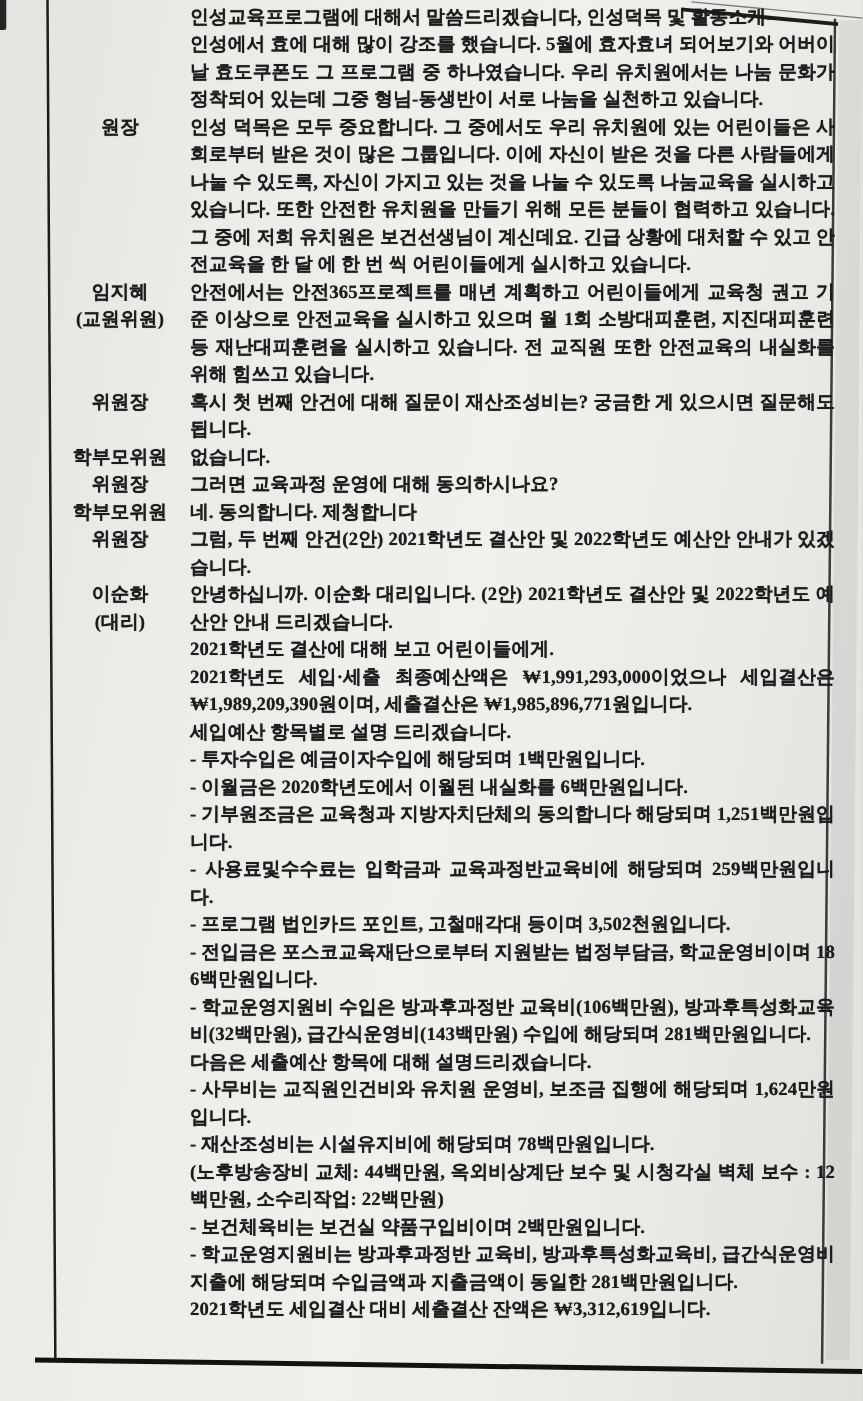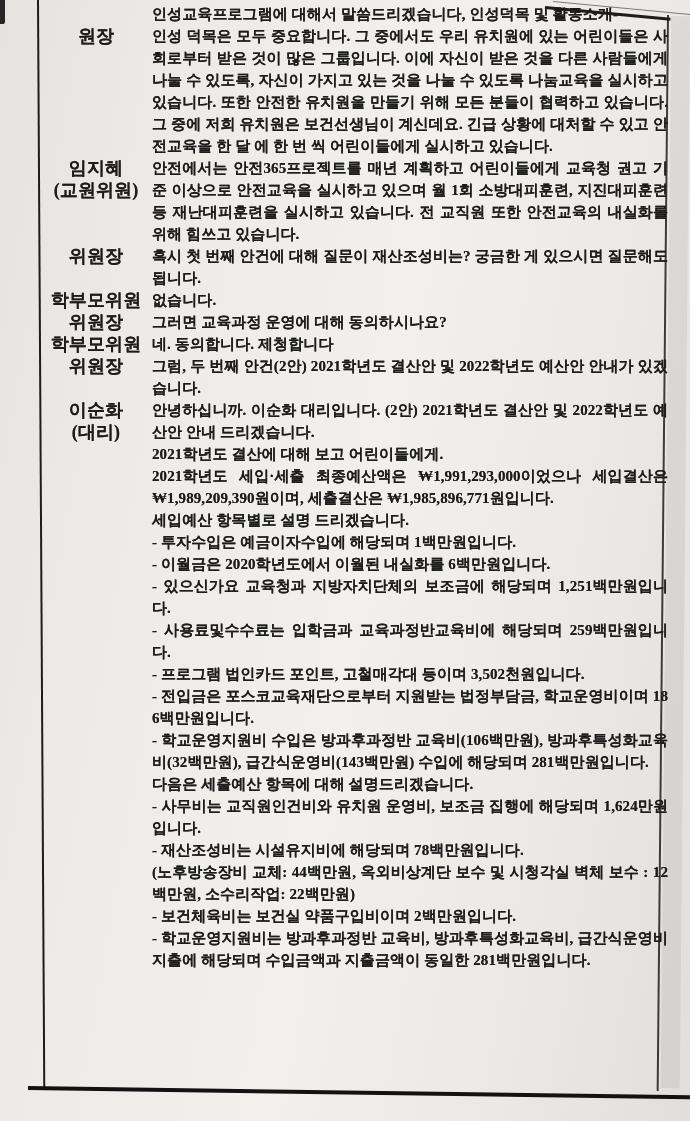--- a/index.html
+++ b/index.html
@@ -23,21 +23,21 @@
   .corner-mark{position:absolute;left:0;top:0;width:5px;height:24px;background:#262626;border-radius:0 0 2px 0;}
   .right-shade{position:absolute;left:671px;top:16px;width:19px;height:1072px;background:rgba(90,88,84,.10);transform:rotate(0.55deg);transform-origin:top left;}
   
   .content{
     position:absolute;left:40px;top:3px;width:634px;
     filter:blur(.28px);
   }
   .row{display:flex;align-items:flex-start;}
   .speaker{
     flex:0 0 112px;width:112px;text-align:center;
-    font-size:18px;line-height:22px;font-weight:700;
+    font-size:15px;line-height:22px;font-weight:700;
     letter-spacing:.1px;white-space:nowrap;
     text-shadow:0 0 .6px rgba(20,20,20,.75);
   }
   .speech{
     flex:1;min-width:0;padding-right:6px;
     font-size:15px;line-height:22px;font-weight:700;
     letter-spacing:.1px;text-align:justify;word-break:break-all;
     text-shadow:0 0 .6px rgba(20,20,20,.75);
   }
   .speech p{margin:0;}
@@ -53,20 +53,21 @@
   <div class="rule rule-top"></div>
   <div class="rule rule-right"></div>
   <div class="rule rule-bottom"></div>
 
   <main class="content">
     <div>
         <div class="row">
           <div class="speaker"></div>
           <div class="speech">
             <p>인성교육프로그램에 대해서 말씀드리겠습니다, 인성덕목 및 활동소개-</p>
+            <p>인성에서 효에 대해 많이 강조를 했습니다. 5월에 효자효녀 되어보기와 어버이날 효도쿠폰도 그 프로그램 중 하나였습니다. 우리 유치원에서는 나눔 문화가 정착되어 있는데 그중 형님-동생반이 서로 나눔을 실천하고 있습니다.</p>
           </div>
         </div>
         <div class="row">
           <div class="speaker">
             <div>원장</div>
           </div>
           <div class="speech">
             <p>인성 덕목은 모두 중요합니다. 그 중에서도 우리 유치원에 있는 어린이들은 사회로부터 받은 것이 많은 그룹입니다. 이에 자신이 받은 것을 다른 사람들에게 나눌 수 있도록, 자신이 가지고 있는 것을 나눌 수 있도록 나눔교육을 실시하고 있습니다. 또한 안전한 유치원을 만들기 위해 모든 분들이 협력하고 있습니다. 그 중에 저희 유치원은 보건선생님이 계신데요. 긴급 상황에 대처할 수 있고 안전교육을 한 달 에 한 번 씩 어린이들에게 실시하고 있습니다.</p>
           </div>
         </div>
@@ -124,28 +125,29 @@
             <div>이순화</div>
             <div>(대리)</div>
           </div>
           <div class="speech">
             <p>안녕하십니까. 이순화 대리입니다. (2안) 2021학년도 결산안 및 2022학년도 예산안 안내 드리겠습니다.</p>
             <p>2021학년도 결산에 대해 보고 어린이들에게.</p>
             <p>2021학년도 세입·세출 최종예산액은 ₩1,991,293,000이었으나 세입결산은 ₩1,989,209,390원이며, 세출결산은 ₩1,985,896,771원입니다.</p>
             <p>세입예산 항목별로 설명 드리겠습니다.</p>
             <p>- 투자수입은 예금이자수입에 해당되며 1백만원입니다.</p>
             <p>- 이월금은 2020학년도에서 이월된 내실화를 6백만원입니다.</p>
-            <p>- 있으신가요 교육청과 지방자치단체의 보조금에 해당되며 1,251백만원입니다.</p>
+            <p>- 기부원조금은 교육청과 지방자치단체의 동의합니다 해당되며 1,251백만원입니다.</p>
             <p>- 사용료및수수료는 입학금과 교육과정반교육비에 해당되며 259백만원입니다.</p>
             <p>- 프로그램 법인카드 포인트, 고철매각대 등이며 3,502천원입니다.</p>
             <p>- 전입금은 포스코교육재단으로부터 지원받는 법정부담금, 학교운영비이며 186백만원입니다.</p>
             <p>- 학교운영지원비 수입은 방과후과정반 교육비(106백만원), 방과후특성화교육비(32백만원), 급간식운영비(143백만원) 수입에 해당되며 281백만원입니다.</p>
             <p>다음은 세출예산 항목에 대해 설명드리겠습니다.</p>
             <p>- 사무비는 교직원인건비와 유치원 운영비, 보조금 집행에 해당되며 1,624만원입니다.</p>
             <p>- 재산조성비는 시설유지비에 해당되며 78백만원입니다.</p>
             <p>(노후방송장비 교체: 44백만원, 옥외비상계단 보수 및 시청각실 벽체 보수 : 12백만원, 소수리작업: 22백만원)</p>
             <p>- 보건체육비는 보건실 약품구입비이며 2백만원입니다.</p>
             <p>- 학교운영지원비는 방과후과정반 교육비, 방과후특성화교육비, 급간식운영비 지출에 해당되며 수입금액과 지출금액이 동일한 281백만원입니다.</p>
+            <p>2021학년도 세입결산 대비 세출결산 잔액은 ₩3,312,619입니다.</p>
           </div>
         </div>
       </div>
   </main>
 </div>
 
 </body></html>

